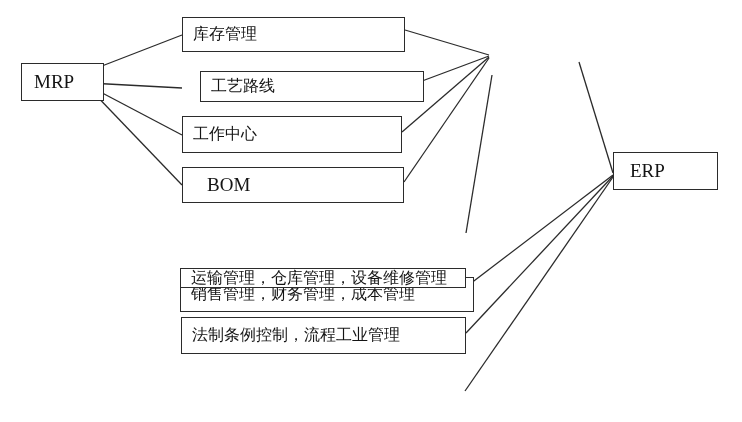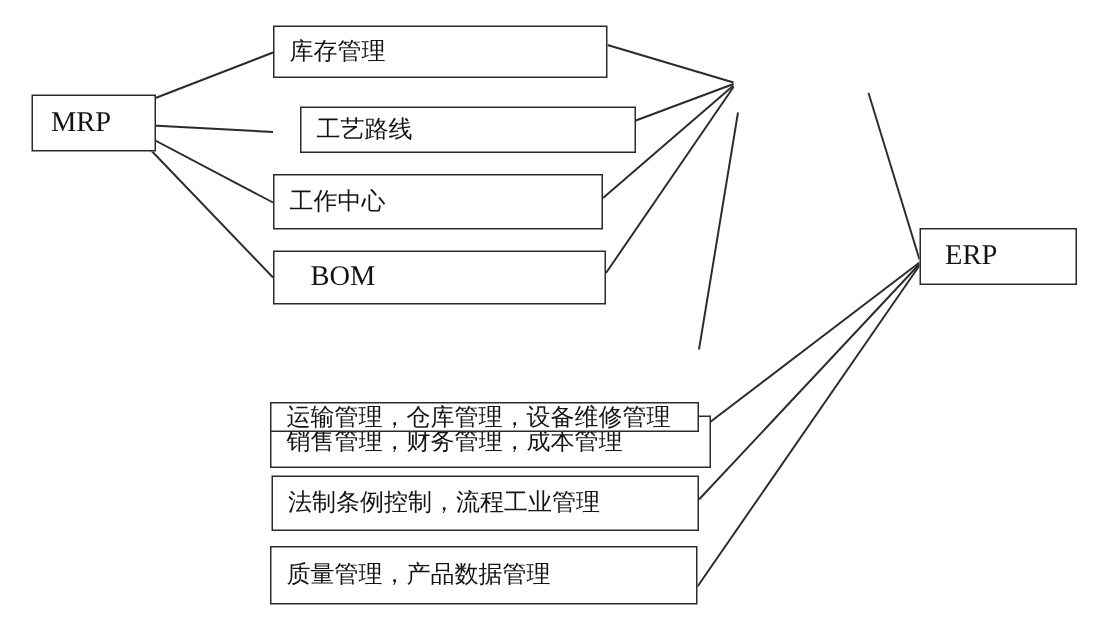--- a/index.html
+++ b/index.html
@@ -105,17 +105,14 @@
   </div>
 
   <div class="node cjk" id="n-transport">
     <span class="lbl">运输管理，仓库管理，设备维修管理</span>
   </div>
 
   <div class="node cjk" id="n-regulation">
     <span class="lbl">法制条例控制，流程工业管理</span>
   </div>
 
-  <div class="node cjk" id="n-quality">
-    <span class="lbl">质量管理，产品数据管理</span>
-  </div>
 
 </div>
 
 </body></html>

